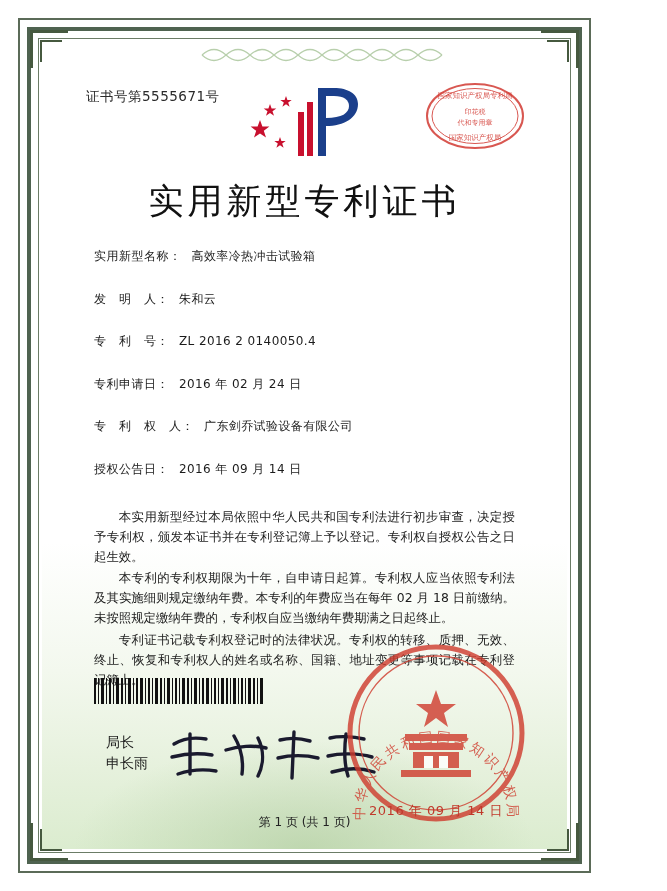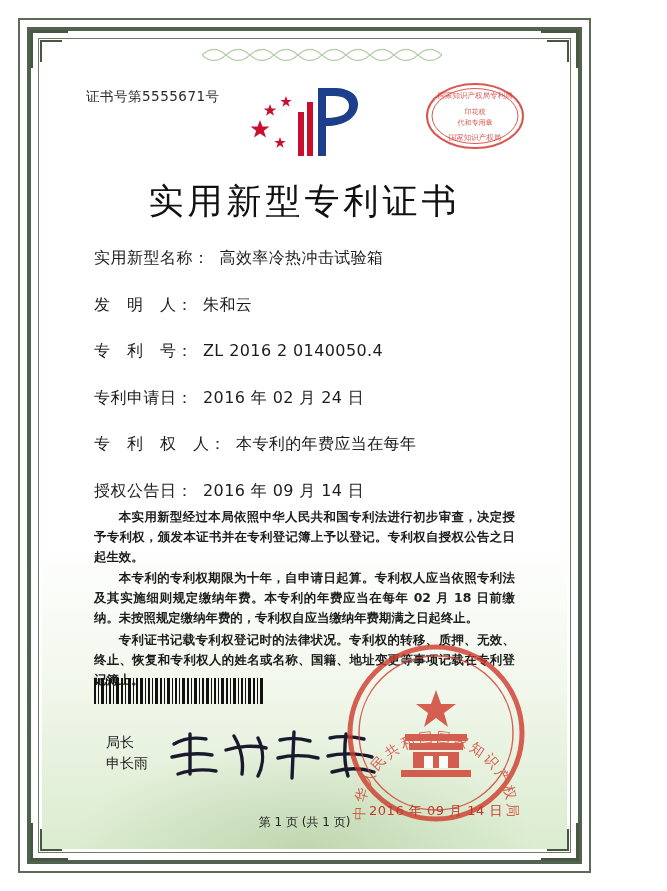--- a/index.html
+++ b/index.html
@@ -161,21 +161,21 @@
     position: absolute;
     left: 52px;
     right: 52px;
     top: 206px;
   }
   .field-row {
     display: flex;
     align-items: baseline;
     margin-bottom: 25.5px;
     font-family: "DejaVu Sans", sans-serif;
-    font-size: 16px;
+    font-size: 12px;
     color: #1c1c1c;
   }
   .field-label {
     white-space: nowrap;
     letter-spacing: .5px;
   }
   .field-value {
     margin-left: 10px;
     white-space: nowrap;
     letter-spacing: .4px;
@@ -190,21 +190,20 @@
     top: 465px;
     font-family: "DejaVu Sans", sans-serif;
     font-size: 12.4px;
     line-height: 1.62;
     color: #1c1c1c;
     text-align: justify;
   }
   .legal p {
     margin: 0 0 1px 0;
     text-indent: 2em;
-    font-weight: bold;
   }
 
   
   .barcode {
     position: absolute;
     left: 52px;
     top: 636px;
     width: 170px;
     height: 26px;
   }
@@ -328,21 +327,21 @@
       <div class="field-row">
         <span class="field-label">专　利　号：</span>
         <span class="field-value">ZL 2016 2 0140050.4</span>
       </div>
       <div class="field-row">
         <span class="field-label">专利申请日：</span>
         <span class="field-value">2016 年 02 月 24 日</span>
       </div>
       <div class="field-row">
         <span class="field-label">专　利　权　人：</span>
-        <span class="field-value">本专利的年费应当在每年</span>
+        <span class="field-value">广东剑乔试验设备有限公司</span>
       </div>
       <div class="field-row tight">
         <span class="field-label">授权公告日：</span>
         <span class="field-value">2016 年 09 月 14 日</span>
       </div>
     </div>
 
     <div class="legal">
       <p>本实用新型经过本局依照中华人民共和国专利法进行初步审查，决定授予专利权，颁发本证书并在专利登记簿上予以登记。专利权自授权公告之日起生效。</p>
       <p>本专利的专利权期限为十年，自申请日起算。专利权人应当依照专利法及其实施细则规定缴纳年费。本专利的年费应当在每年 02 月 18 日前缴纳。未按照规定缴纳年费的，专利权自应当缴纳年费期满之日起终止。</p>

